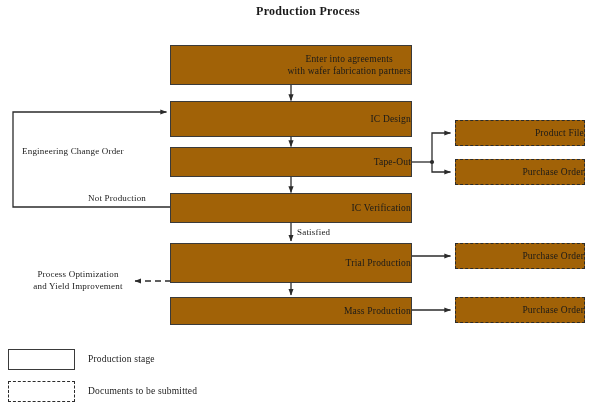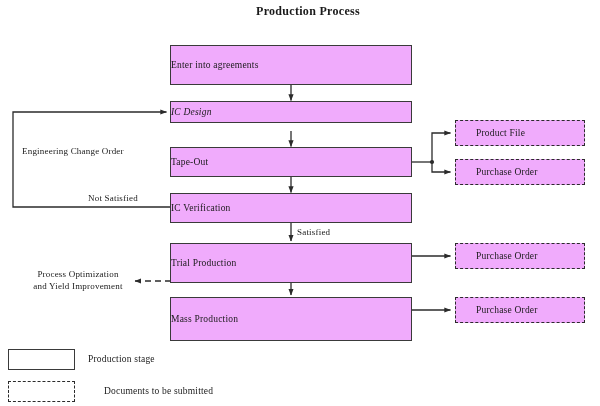--- a/index.html
+++ b/index.html
@@ -28,24 +28,24 @@
     width: 600px;
     text-align: center;
     font-size: 12px;
     font-weight: bold;
     letter-spacing: 0.3px;
     margin-left: 8px;
   }
   .node {
     position: absolute;
     box-sizing: border-box;
-    background: #f0abfc;
+    background: #a16207;
     display: flex;
     align-items: center;
-    justify-content: flex-start;
+    justify-content: flex-end;
     text-align: center;
     font-size: 9.5px;
     line-height: 12px;
     letter-spacing: 0.2px;
   }
   .node.solid {
     border: 1px solid #3a3a3a;
   }
   .node.dashed {
     border: 1.4px dashed #2b2b2b;
@@ -108,40 +108,41 @@
   <line x1="412" y1="256" x2="450.5" y2="256" stroke="#2b2b2b" stroke-width="1.3" marker-end="url(#arrow)"></line>
 
   <line x1="412" y1="310" x2="450.5" y2="310" stroke="#2b2b2b" stroke-width="1.3" marker-end="url(#arrow)"></line>
 
   <line x1="291" y1="281" x2="135" y2="281" stroke="#2b2b2b" stroke-width="1.3" stroke-dasharray="6,4" marker-end="url(#arrow)"></line>
 </svg>
 
 <div class="node solid" style="left:170px; top:45px; width:242px; height:40px;">
   <div>
     <span>Enter into agreements</span><br>
+    <span>with wafer fabrication partners</span>
   </div>
 </div>
 
-<div class="node solid" style="left:170px; top:101px; width:242px; height:22px;font-style:italic;">
+<div class="node solid" style="left:170px; top:101px; width:242px; height:36px;">
   <span>IC Design</span>
 </div>
 
 <div class="node solid" style="left:170px; top:147px; width:242px; height:30px;">
   <span>Tape-Out</span>
 </div>
 
 <div class="node solid" style="left:170px; top:193px; width:242px; height:30px;">
   <span>IC Verification</span>
 </div>
 
 <div class="node solid" style="left:170px; top:243px; width:242px; height:40px;">
   <span>Trial Production</span>
 </div>
 
-<div class="node solid" style="left:170px; top:297px; width:242px; height:44px;">
+<div class="node solid" style="left:170px; top:297px; width:242px; height:28px;">
   <span>Mass Production</span>
 </div>
 
 <div class="node dashed" style="left:455px; top:120px; width:130px; height:26px;">
   <span>Product File</span>
 </div>
 
 <div class="node dashed" style="left:455px; top:159px; width:130px; height:26px;">
   <span>Purchase Order</span>
 </div>
@@ -149,26 +150,26 @@
 <div class="node dashed" style="left:455px; top:243px; width:130px; height:26px;">
   <span>Purchase Order</span>
 </div>
 
 <div class="node dashed" style="left:455px; top:297px; width:130px; height:26px;">
   <span>Purchase Order</span>
 </div>
 
 <div class="edge-label" style="left:22px; top:146px;text-align:right;">Engineering Change Order</div>
 
-<div class="edge-label" style="left:88px; top:193px;">Not Satisfied</div>
+<div class="edge-label" style="left:88px; top:193px;">Not Production</div>
 
 <div class="edge-label" style="left:297px; top:227px;">Satisfied</div>
 
 <div class="edge-label underline" style="left:22px; top:268px; width:112px;">
   <span>Process Optimization</span><br>
   <span>and Yield Improvement</span>
 </div>
 
 <div class="legend-box solid" style="left:8px; top:349px; width:67px; height:21px;"></div>
 <div class="legend-label" style="left:88px; top:354px;">Production stage</div>
 
 <div class="legend-box dashed" style="left:8px; top:381px; width:67px; height:21px;"></div>
-<div class="legend-label" style="left:88px; top:386px;margin-left:16px;">Documents to be submitted</div>
+<div class="legend-label" style="left:88px; top:386px;">Documents to be submitted</div>
 
 </body></html>

